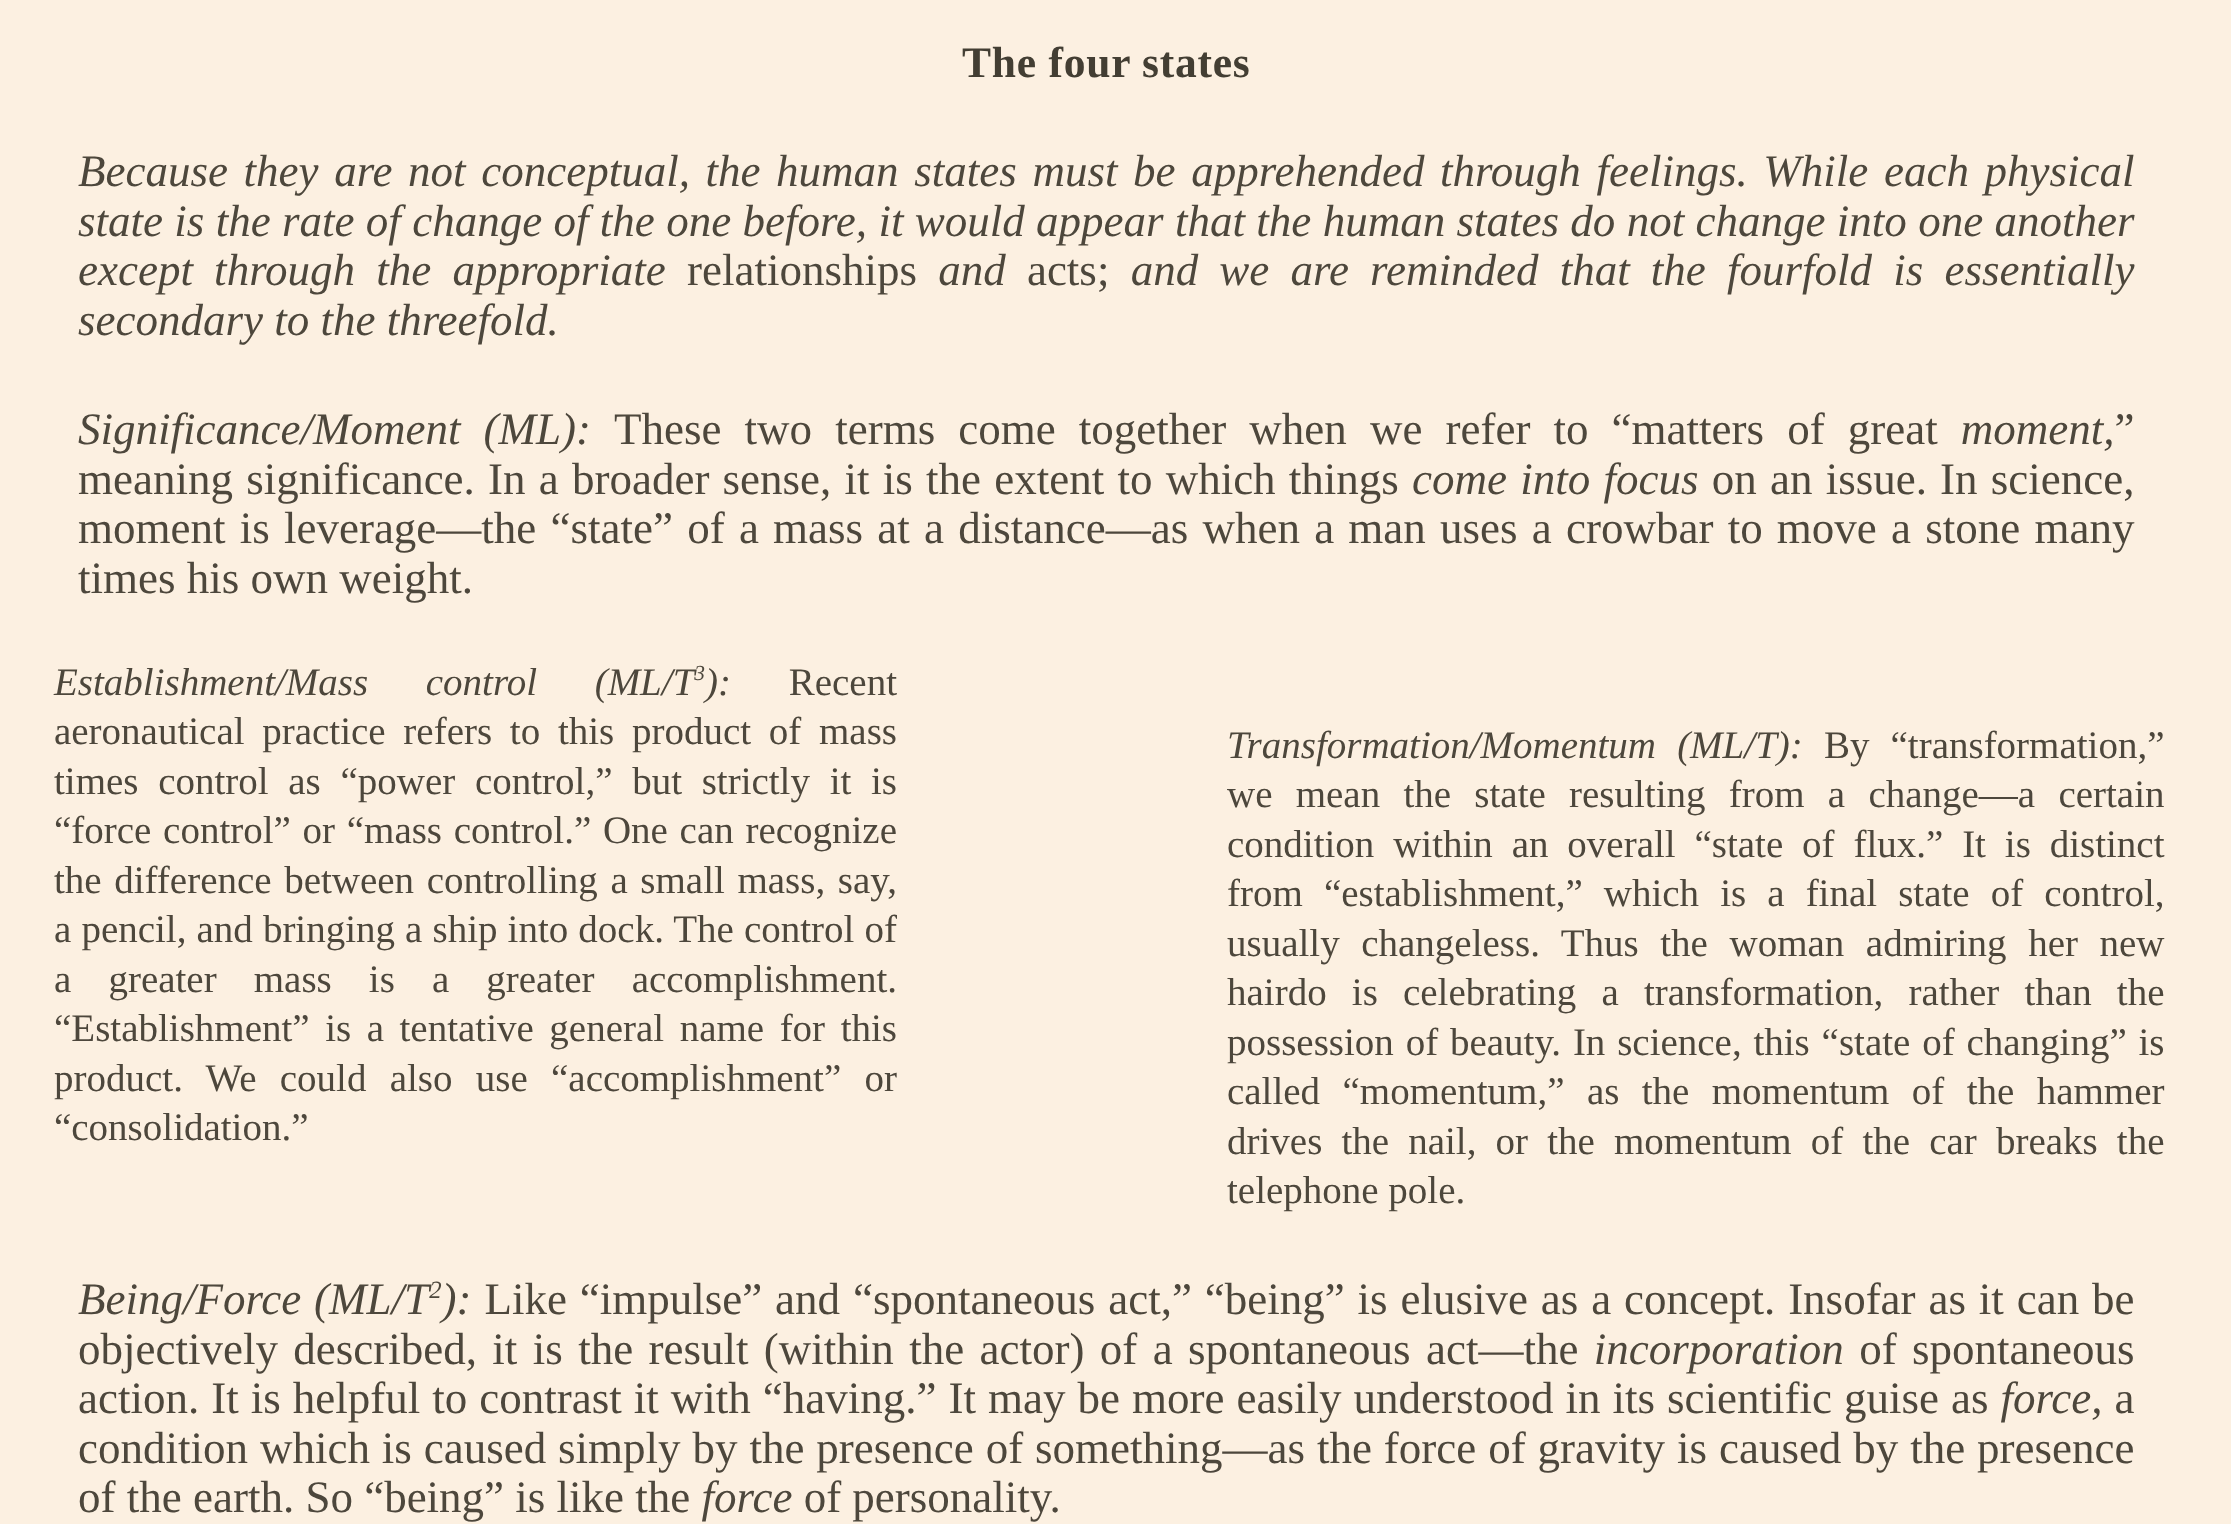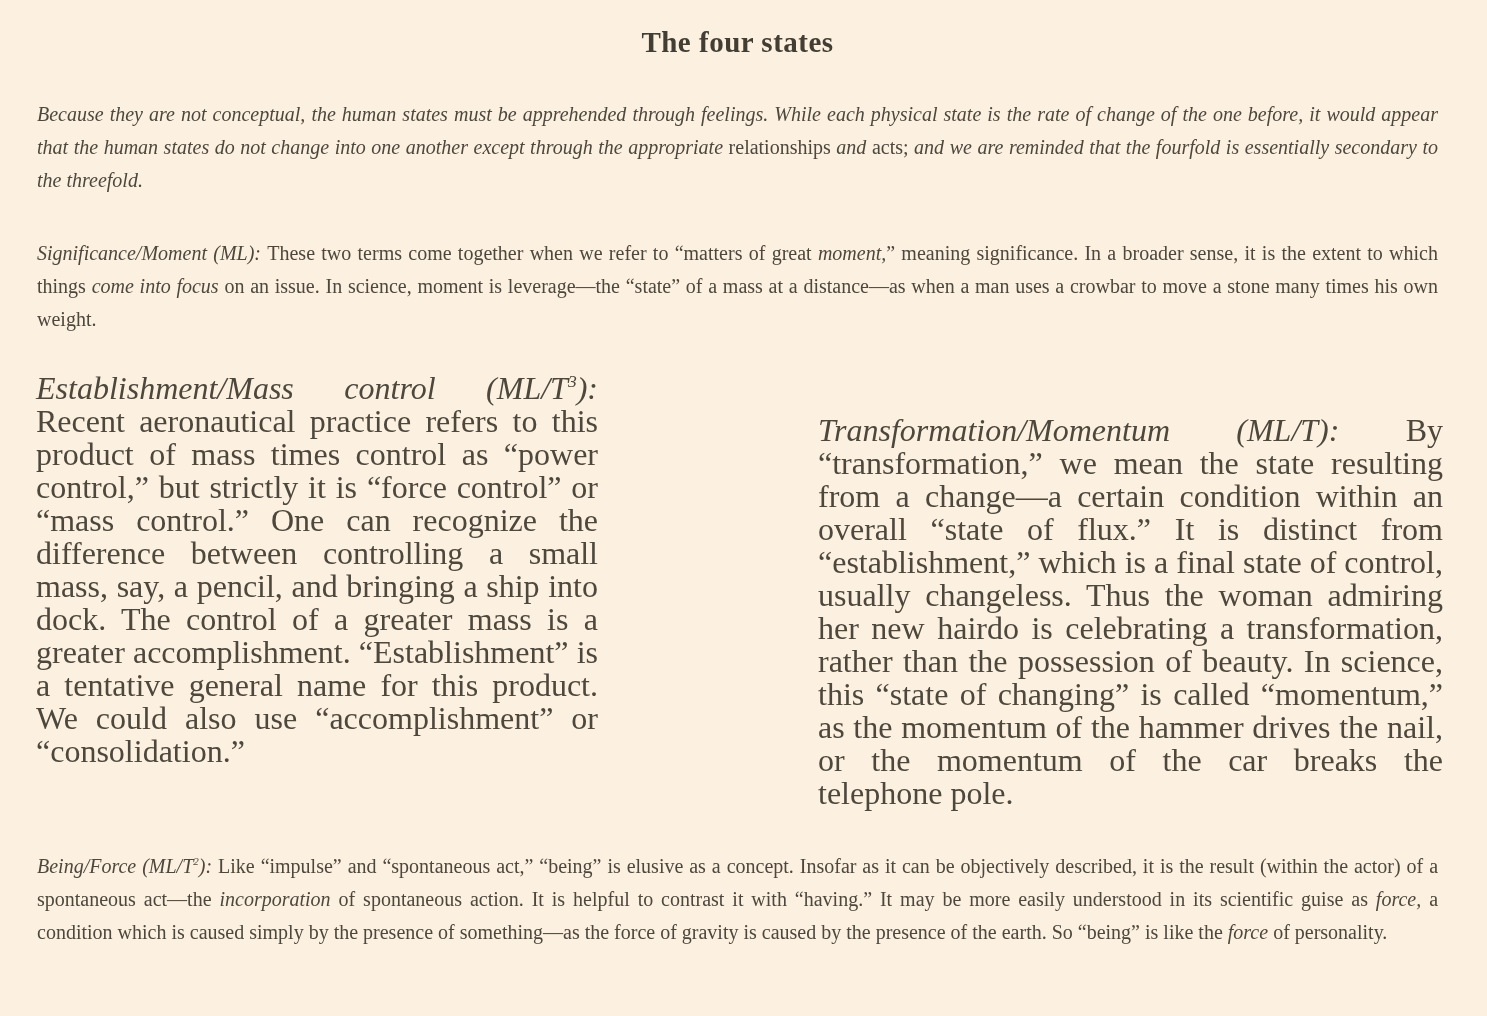--- a/index.html
+++ b/index.html
@@ -23,34 +23,34 @@
   .title {
     margin: 2px 0 0 0;
     text-align: center;
     font-size: 29px;
     line-height: 36px;
     font-weight: bold;
     color: var(--ink-dark, #433e33);
     letter-spacing: 0.5px;
   }
   .para {
-    margin: 1px;
-    font-size: 20px;
+    margin: 16px;
+    font-size: 30px;
     line-height: 33px;
     text-align: justify;
     text-justify: inter-word;
   }
   .intro        { margin-top: 38px; }
   .significance { margin-top: 40px; }
   .columns {
     display: flex;
     margin-top: 36px;
   }
   .col {
-    font-size: 32px;
+    font-size: 26px;
     line-height: 33px;
     text-align: justify;
     margin: 0;
   }
   .col-left  { width: 562px; flex: none; }
   .col-right { width: 625px; flex: none; margin-left: 220px; margin-top: 42px; }
   .being { margin-top: 40px; }
   .it { font-style: italic; }
   sup {
     font-size: 0.55em;

